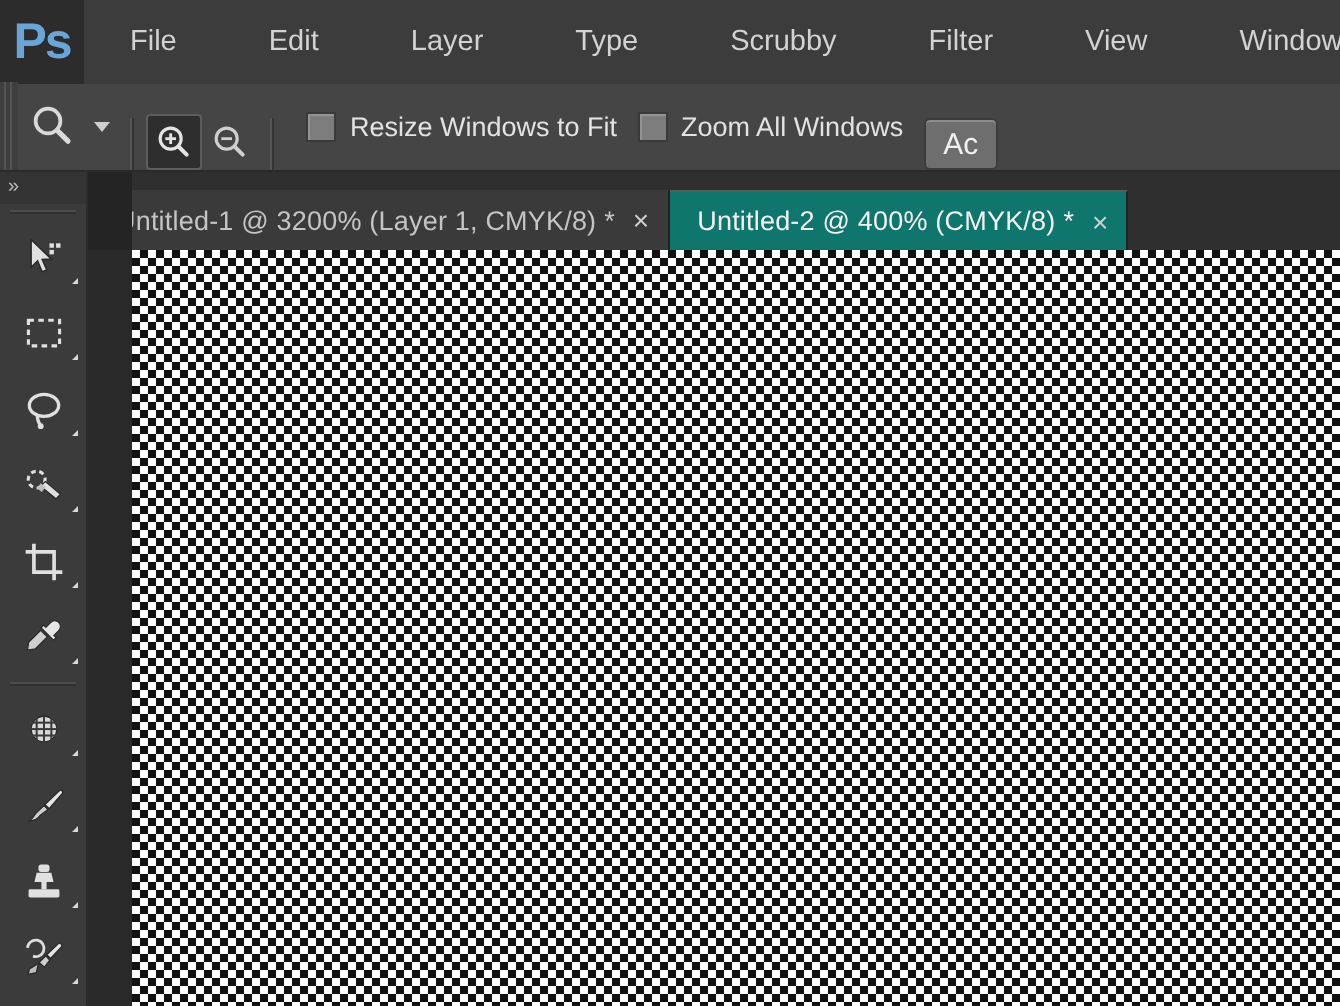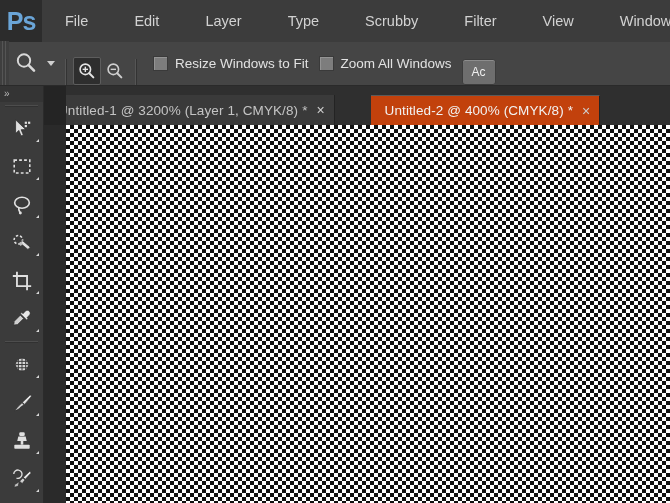--- a/index.html
+++ b/index.html
@@ -142,21 +142,21 @@
     font-size: 13.5px;
     margin-left: 7px;
     white-space: nowrap;
   }
   .opt-btn {
     height: 26px;
     background: #6e6e6e;
     border: 1px solid #3c3c3c;
     border-radius: 3px;
     color: #f0f0f0;
-    font-size: 12px;
+    font-size: 15px;
     display: flex;
     align-items: center;
     padding: 0 9px;
     margin-left: 10px;
     box-shadow: inset 0 1px 0 #8c8c8c;
     box-sizing: border-box;
     overflow: hidden;
     flex: 0 0 auto;
   }
 
@@ -177,24 +177,23 @@
     padding: 0 9px 0 14px;
     box-sizing: border-box;
     border-right: 1px solid #232323;
     white-space: nowrap;
   }
   .tab.inactive {
     background: #3a3a3a;
     color: #c4c4c4;
   }
   .tab.active {
-    background: #c2410c;
+    background: #0f766e;
     color: #f2f2f2;
     border-top: 1px solid #5a5a5a;
-    margin-left: 36px;
   }
   .tab-title {
     font-size: 13.5px;
     letter-spacing: 0.1px;
   }
   .tab-dirty {
     font-size: 13.5px;
     margin-left: 4px;
   }
   .tab-close {

